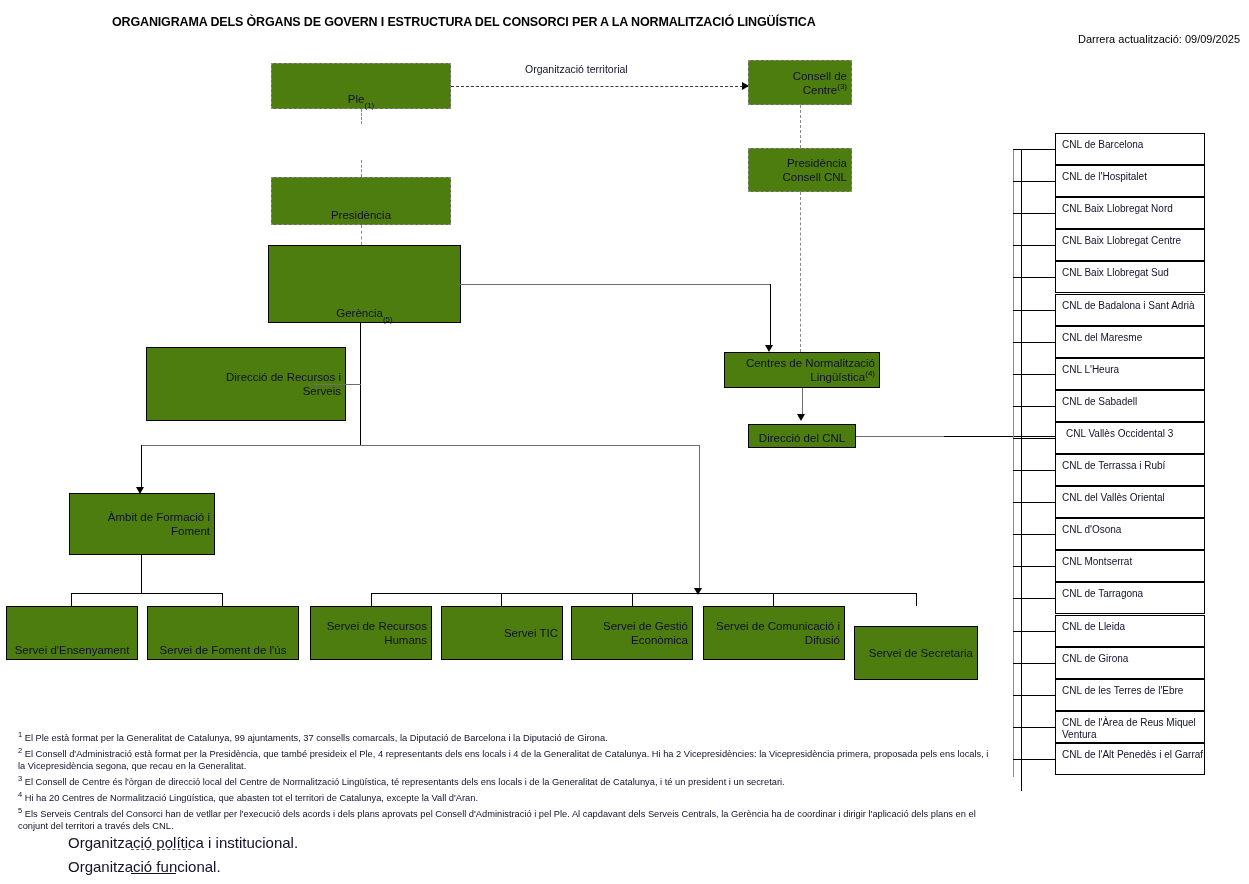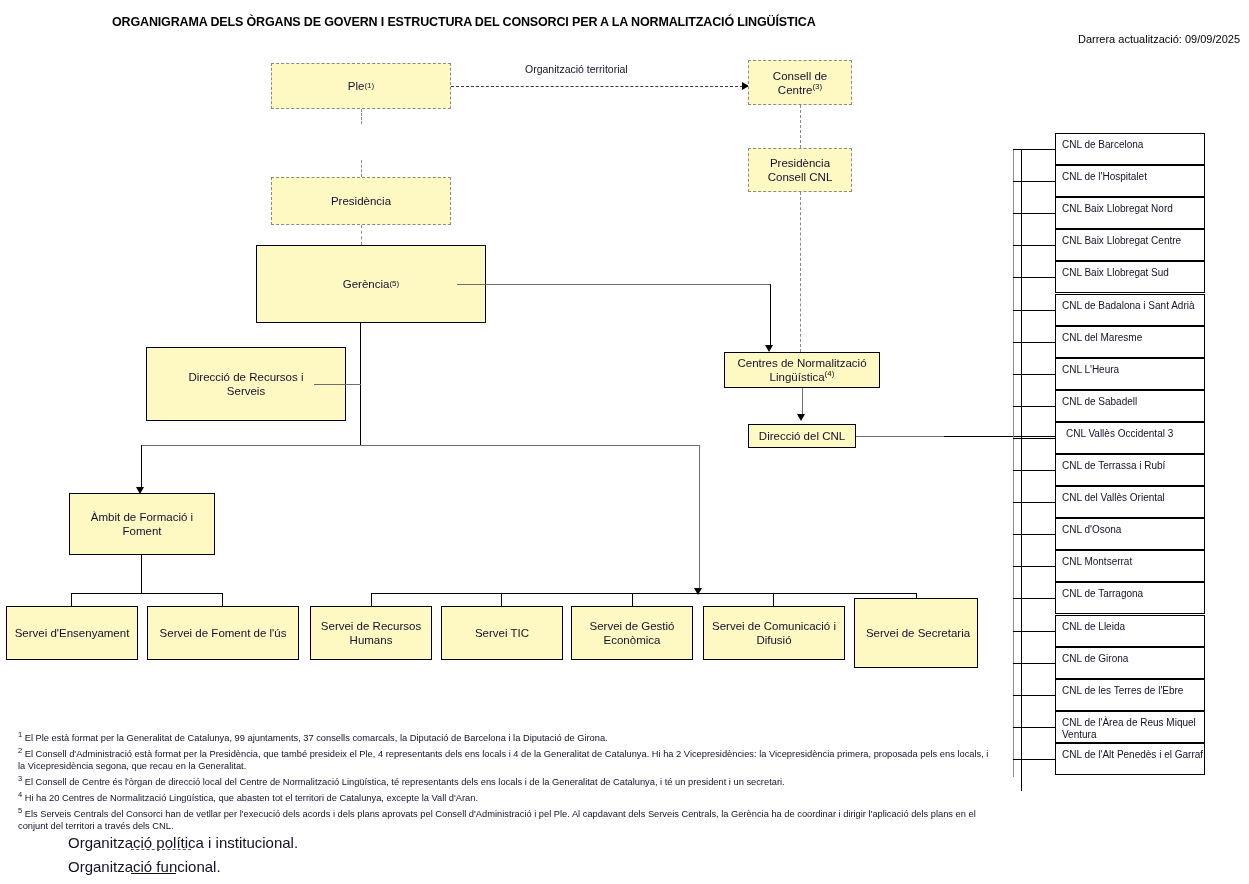--- a/index.html
+++ b/index.html
@@ -35,28 +35,28 @@
   #last-update {
     left: 1000px; top: 33px; width: 240px;
     text-align: right;
     font-size: 11px;
     color: #000;
   }
 
   
   .node {
     display: flex;
-    align-items: center;
+    align-items: flex-end;
     justify-content: center;
     text-align: center;
     font-size: 11.5px;
     line-height: 14px;
     color: #11112a;
     padding: 2px 4px;
-    background: #fef9c3;
+    background: #4d7c0f;
   }
   .node.dashed {
     border: 1.3px dashed #8a8a8a;
   }
   .node.solid {
     border: 1.2px solid #000000;
   }
   .node sup { font-size: 8px; line-height: 0; vertical-align: super; }
 
   
@@ -165,21 +165,21 @@
 
   <div class="abs ln-v-dash" style="left:800px; top:105px; height:43px;"></div>
 
   <div class="abs node dashed" style="left:748px; top:148px; width:104px; height:44px; flex-direction:column; justify-content:center;">
     <span>Presidència</span>
     <span>Consell CNL</span>
   </div>
 
   <div class="abs ln-v-dash" style="left:800px; top:192px; height:160px;"></div>
 
-  <div class="abs node solid" style="left:256px; top:245px; width:230px; height:78px;">
+  <div class="abs node solid" style="left:268px; top:245px; width:193px; height:78px;">
     <span>Gerència</span>
       <sup>(5)</sup>
   </div>
 
   <div class="abs ln-h-gray" style="left:457px; top:284px; width:313px;"></div>
   <div class="abs ln-v" style="left:770px; top:284px; height:64px;"></div>
   <div class="abs arrow-down" style="left:765px; top:345px;"></div>
 
   <div class="abs ln-v" style="left:360px; top:323px; height:122px;"></div>
 
@@ -250,21 +250,21 @@
   <div class="abs node solid" style="left:571px; top:606px; width:122px; height:54px; flex-direction:column; justify-content:center;">
     <span>Servei de Gestió</span>
     <span>Econòmica</span>
   </div>
 
   <div class="abs node solid" style="left:703px; top:606px; width:142px; height:54px; flex-direction:column; justify-content:center;">
     <span>Servei de Comunicació i</span>
     <span>Difusió</span>
   </div>
 
-  <div class="abs node solid" style="left:854px; top:598px; width:124px; height:70px; flex-direction:column; justify-content:center;padding-left:8px;">
+  <div class="abs node solid" style="left:854px; top:626px; width:124px; height:54px; flex-direction:column; justify-content:center;padding-left:8px;">
     <span>Servei de Secretaria</span>
     <span></span>
   </div>
 
   <div class="abs" id="cnl-spine" style="left:1013px; top:150px; width:0; height:627px; border-left:1.6px solid #8e8e8e;"></div>
   <div id="cnl-list">
       <div class="abs cnl-box" style="left: 1055px; top: 133px; width: 150px; height: 32.1px;"><span>CNL de Barcelona</span></div>
       <div class="abs cnl-stub" style="left: 1013px; top: 149.05px; width: 42px;"></div>
       <div class="abs ln-v" style="left: 1021px; top: 149.05px; height: 32.1px;"></div>
       <div class="abs cnl-box" style="left: 1055px; top: 165.1px; width: 150px; height: 32.1px;"><span>CNL de l'Hospitalet</span></div>

